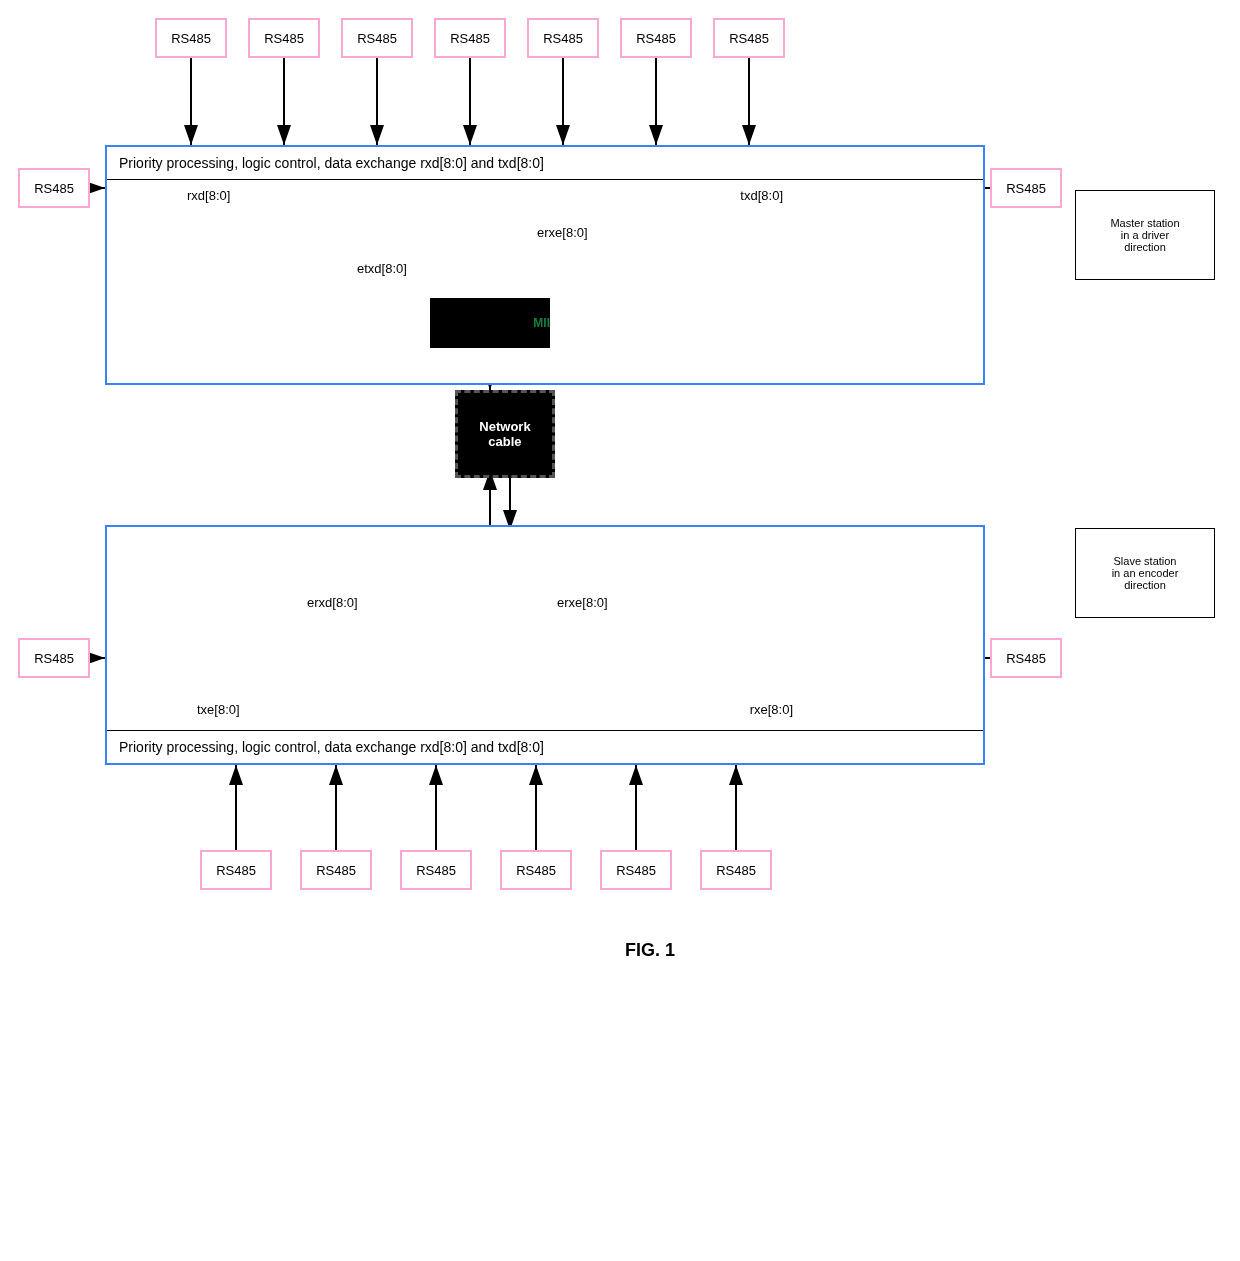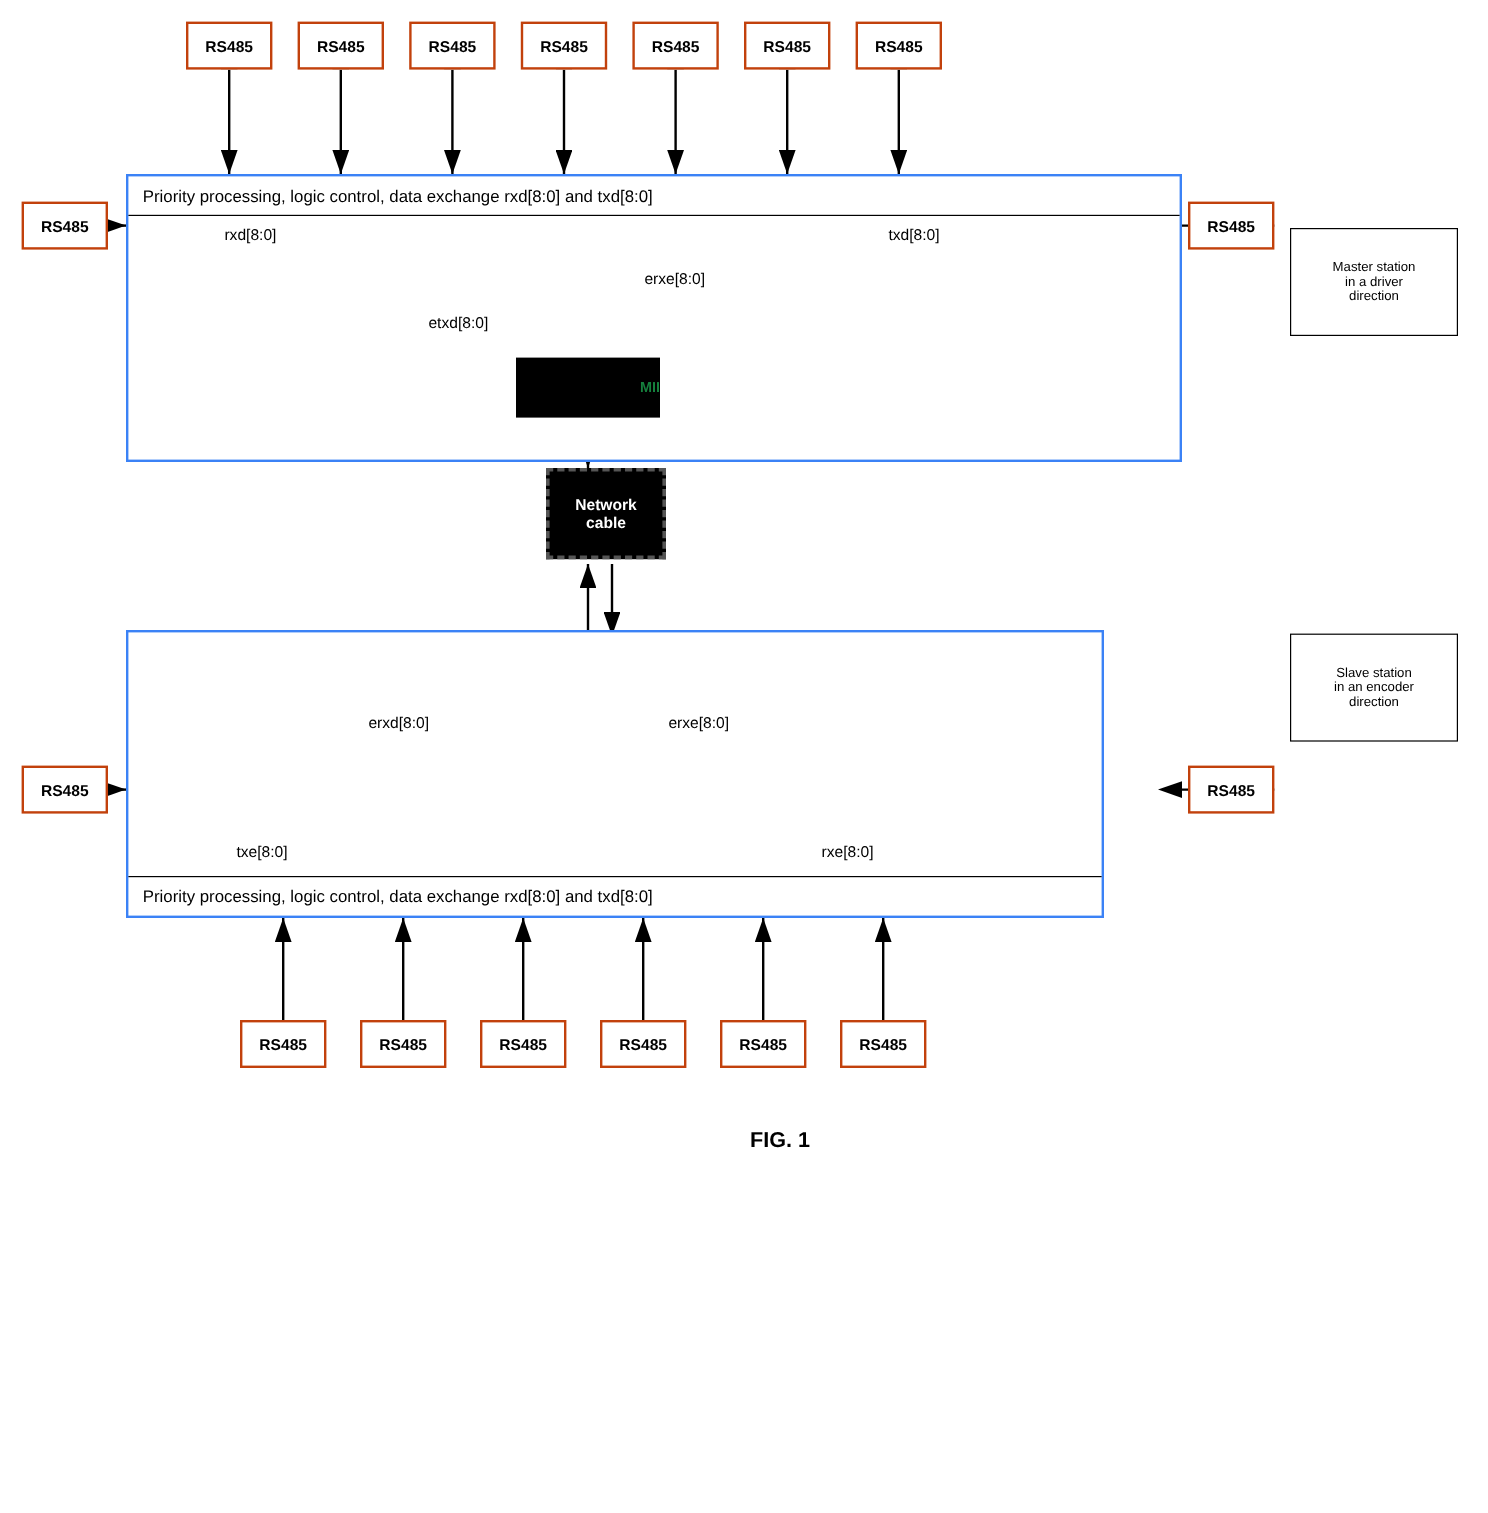--- a/index.html
+++ b/index.html
@@ -12,27 +12,27 @@
       overflow: hidden;
     }
     .diagram-container {
       position: relative;
       width: 1240px;
       height: 1200px;
     }
     
     .rs485-box {
       position: absolute;
-      border: 2px solid #c2410c;
+      border: 2px solid #f9a8d4;
       background: #fff;
       display: flex;
       align-items: center;
       justify-content: center;
       font-size: 13px;
-      font-weight: bold;
+      font-weight: normal;
     }
     
     .main-block {
       position: absolute;
       border: 2px solid #3b82f6;
       background: #fff;
     }
     .mii-block {
       position: absolute;
       background: #000;
@@ -189,30 +189,30 @@
     <div style="position:relative; font-size:13px; margin-top:30px;">
       <span style="position:absolute; left:250px; top:5px;margin-top:36px;">etxd[8:0]</span>
       <span style="position:absolute; left:430px; top:5px;">erxe[8:0]</span>
     </div>
   </div>
 
   <div class="mii-block" style="left:430px;top:298px;width:120px;height:50px;">
     <span>MII</span>
   </div>
 
-  <div class="network-cable-block" style="left:455px;top:390px;width:100px;height:76px;">
+  <div class="network-cable-block" style="left:455px;top:390px;width:100px;height:88px;">
     <span style="white-space:pre-line;">Network
 cable</span>
   </div>
 
   <div class="mii-block" style="left:430px;top:530px;width:120px;height:50px;">
     <span>MII</span>
   </div>
 
-  <div class="main-block" style="left:105px;top:525px;width:815px;height:240px;">
+  <div class="main-block" style="left:105px;top:525px;width:880px;height:240px;">
 
     <div style="position:relative; font-size:13px; padding: 65px 15px 5px;">
       <span style="position:absolute; left:200px; top:68px;">erxd[8:0]</span>
       <span style="position:absolute; left:450px; top:68px;">erxe[8:0]</span>
     </div>
 
     <div style="position:relative; font-size:13px;">
       <span style="position:absolute; left:90px; top:105px;">txe[8:0]</span>
       <span style="position:absolute; right:190px; top:105px;">rxe[8:0]</span>
     </div>

